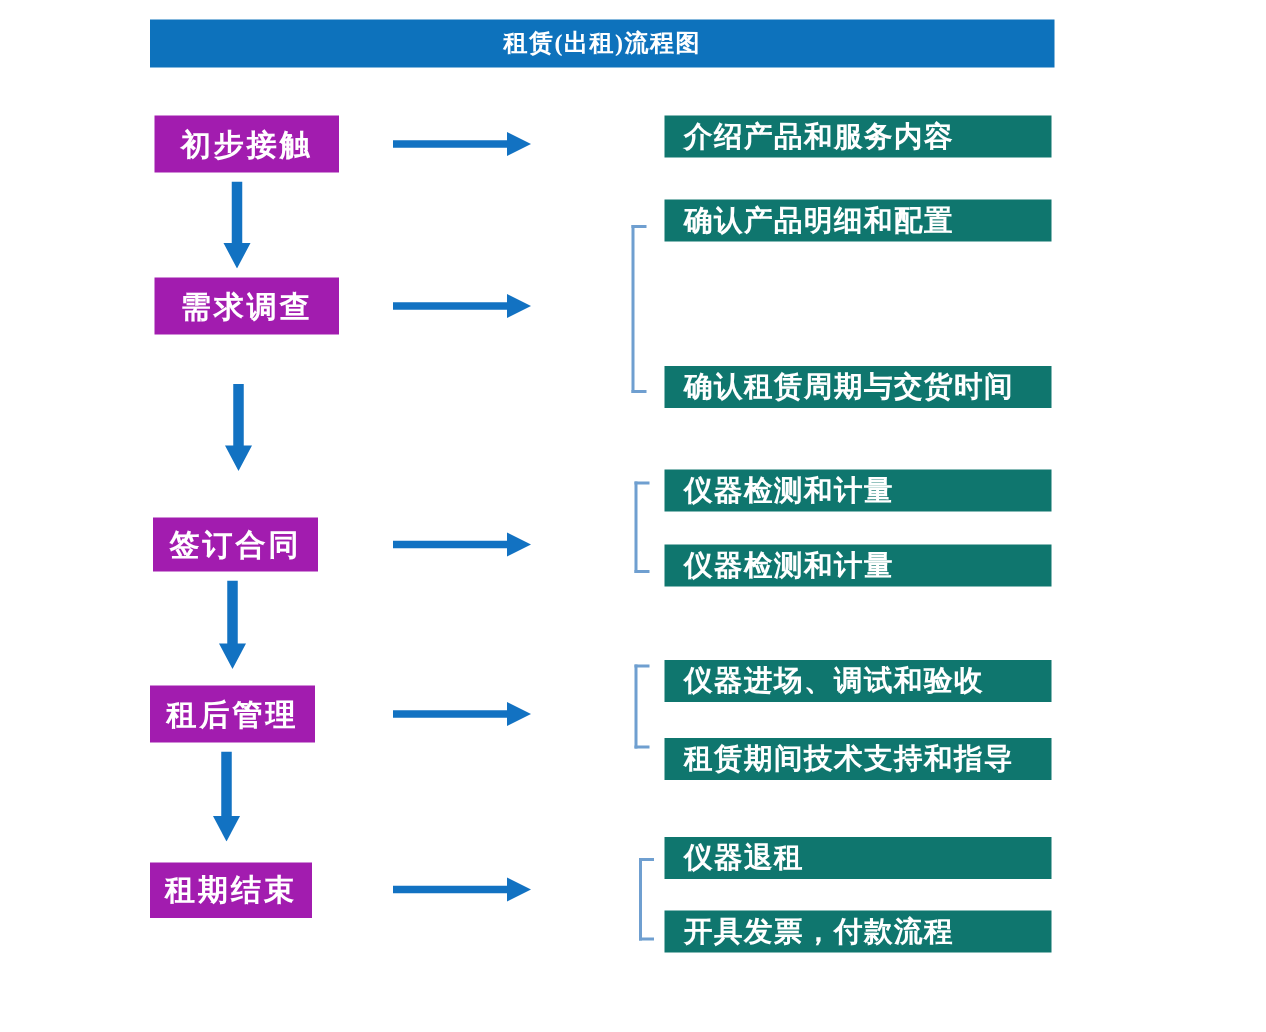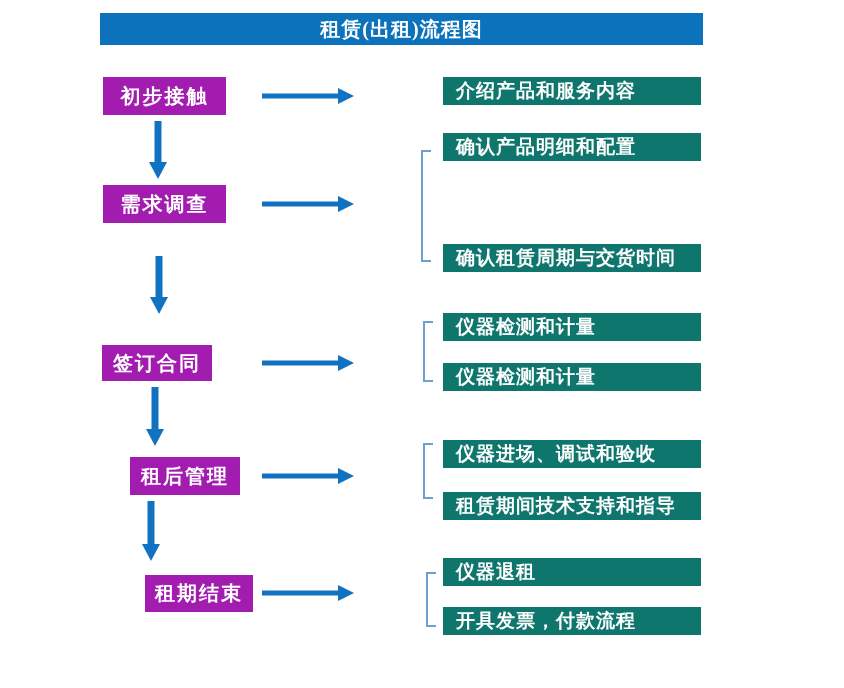--- a/index.html
+++ b/index.html
@@ -11,21 +11,21 @@
     font-family: "Liberation Serif", "DejaVu Serif", serif;
     overflow: hidden;
   }
   .title-bar {
     position: absolute;
     left: 100px; top: 13px;
     width: 603px; height: 32px;
     background: #0d72bc;
     color: #ffffff;
     font-weight: bold;
-    font-size: 20px;
+    font-size: 16px;
     display: flex;
     align-items: center;
     justify-content: center;
     letter-spacing: 1px;
   }
   .step-box {
     position: absolute;
     background: #a21caf;
     color: #ffffff;
     font-weight: bold;
@@ -56,22 +56,22 @@
     position: absolute;
     width: 10px;
     border: 2px solid #6f9fd0;
     border-right: none;
     box-sizing: border-box;
   }
   
   #s0 { left: 103px; top: 77px;  width: 123px; height: 38px; }
   #s1 { left: 103px; top: 185px; width: 123px; height: 38px; text-align: right; }
   #s2 { left: 102px; top: 345px; width: 110px; height: 36px; }
-  #s3 { left: 100px; top: 457px; width: 110px; height: 38px; margin-left: 30px; }
-  #s4 { left: 100px; top: 575px; width: 108px; height: 37px; margin-left: 45px; }
+  #s3 { left: 100px; top: 457px; width: 110px; height: 38px; }
+  #s4 { left: 100px; top: 575px; width: 108px; height: 37px; }
   
   #d0_0 { top: 77px; }
   #d1_0 { top: 133px; }
   #d1_1 { top: 186px; }
   #d1_2 { top: 244px; }
   #d2_0 { top: 313px; }
   #d2_1 { top: 363px; }
   #d3_0 { top: 440px; }
   #d3_1 { top: 492px; }
   #d4_0 { top: 558px; }

